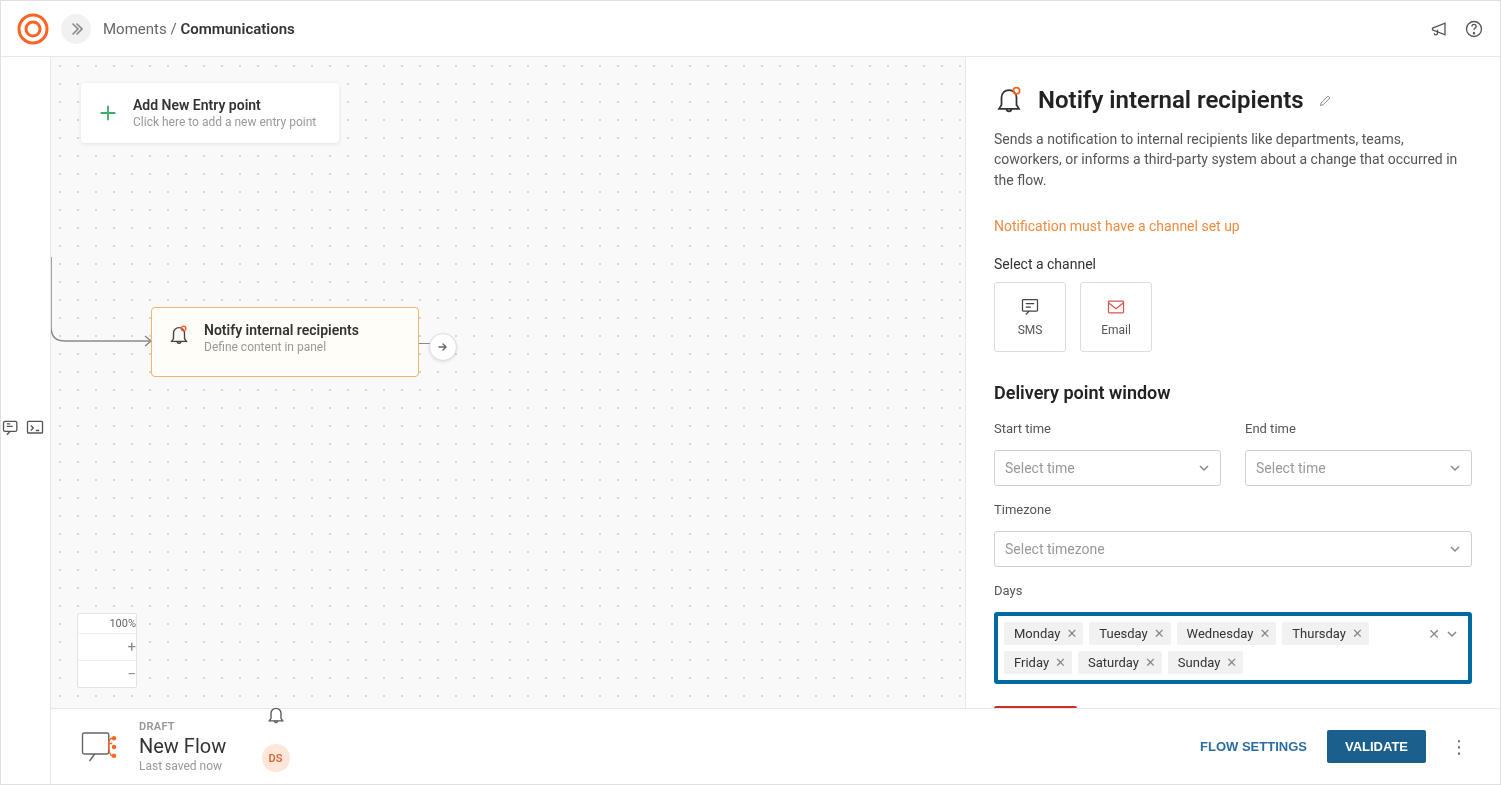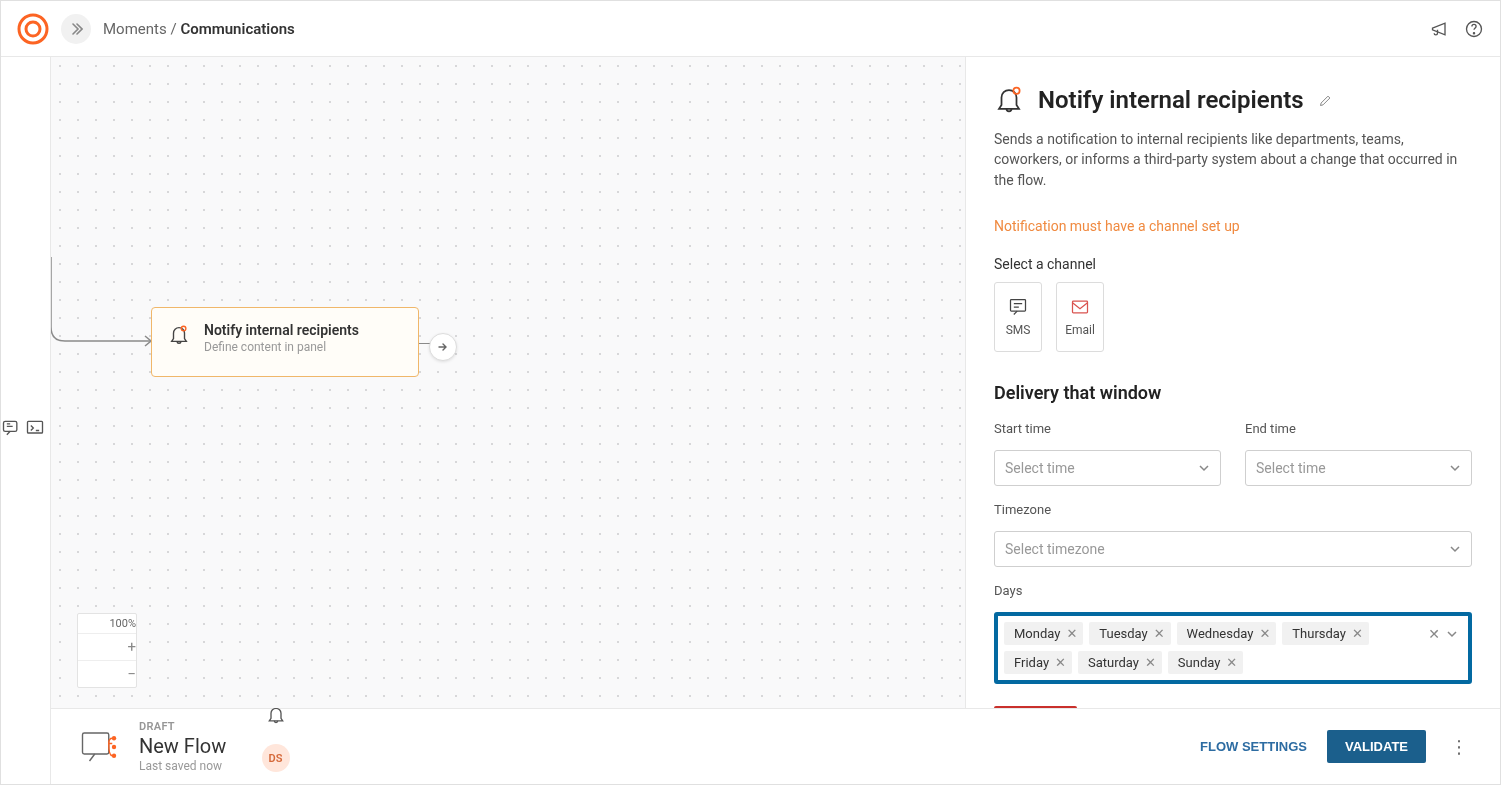--- a/index.html
+++ b/index.html
@@ -51,21 +51,21 @@
 
 .panel { width: 535px; border-left: 1px solid #e8e8e8; background: #fff; padding: 28px 28px 20px 28px; overflow-y: auto; display: flex; flex-direction: column; }
 .panel-header { display: flex; align-items: center; gap: 14px; margin-bottom: 14px; }
 .panel-header h1 { font-size: 24px; font-weight: 600; color: #222; }
 .panel-header .bell-icon { width: 30px; height: 30px; }
 .panel-header .pencil { width: 15px; height: 15px; color: #888; cursor: pointer; }
 .panel-desc { font-size: 14px; color: #555; line-height: 1.45; margin-bottom: 28px; }
 .panel-warn { font-size: 14px; color: #f08a40; margin-bottom: 22px; }
 .panel-label { font-size: 14px; color: #333; margin-bottom: 10px; }
 .channel-row { display: flex; gap: 14px; margin-bottom: 30px; }
-.channel-card { width: 48px; height: 70px; border: 1px solid #dcdcdc; border-radius: 3px; display: flex; flex-direction: column; align-items: center; justify-content: center; gap: 6px; cursor: pointer; }
+.channel-card { width: 72px; height: 70px; border: 1px solid #dcdcdc; border-radius: 3px; display: flex; flex-direction: column; align-items: center; justify-content: center; gap: 6px; cursor: pointer; }
 .channel-card svg { width: 22px; height: 20px; }
 .channel-card span { font-size: 12px; color: #555; }
 
 .panel h2 { font-size: 18px; font-weight: 600; margin-bottom: 18px; color: #222; }
 .field-row { display: flex; gap: 24px; margin-bottom: 16px; }
 .field { flex: 1; display: flex; flex-direction: column; gap: 14px; }
 .field label { font-size: 13px; color: #555; }
 .select { height: 36px; border: 1px solid #cfcfcf; border-radius: 3px; display: flex; align-items: center; padding: 0 10px; justify-content: space-between; cursor: pointer; color: #999; background: #fff; }
 .select .chev { color: #888; }
 .days-select { min-height: 62px; border: 4px solid #0369a1; border-radius: 3px; padding: 6px; display: flex; align-items: flex-start; gap: 6px; position: relative; }
@@ -198,20 +198,29 @@
             </svg>
           <span class="badge">99+</span>
         </div>
         <div class="avatar">DS</div>
       </div>
     </div>
 
     <div class="main">
       <div class="canvas-wrap">
         <div class="canvas">
+          <div class="entry-card">
+            <svg class="plus" viewBox="0 0 24 24" fill="none" stroke="currentColor" stroke-width="2">
+                <path d="M12 4v16M4 12h16"></path>
+              </svg>
+            <div>
+              <div class="title">Add New Entry point</div>
+              <div class="sub">Click here to add a new entry point</div>
+            </div>
+          </div>
 
           <svg class="connector conn1" width="100" height="90">
               <path d="M0 0 v70 q0 14 14 14 h86" fill="none" stroke="#8a8a8a" stroke-width="1.5"></path>
               <path d="M94 79 l6 5 -6 5" fill="none" stroke="#8a8a8a" stroke-width="1.5"></path>
             </svg>
 
           <div class="node-card">
             <svg class="icon" viewBox="0 0 24 24" fill="none" stroke="currentColor" stroke-width="1.5">
                 <path d="M6 16V10a6 6 0 1112 0v6l2 3H4l2-3z"></path>
                 <path d="M10 19a2 2 0 004 0"></path>
@@ -262,21 +271,21 @@
             </div>
             <div class="channel-card">
               <svg viewBox="0 0 24 24" fill="none" stroke="#d9534f" stroke-width="1.5">
                   <rect x="3" y="5" width="18" height="14" rx="1"></rect>
                   <path d="M3 7l9 7 9-7"></path>
                 </svg>
               <span>Email</span>
             </div>
           </div>
 
-          <h2>Delivery that window</h2>
+          <h2>Delivery point window</h2>
           <div class="field-row">
             <div class="field">
               <label>Start time</label>
               <div class="select">
                 <span>Select time</span>
                 <svg class="chev" width="12" height="12" viewBox="0 0 12 12">
                     <path d="M2 4l4 4 4-4" fill="none" stroke="currentColor" stroke-width="1.5"></path>
                   </svg>
               </div>
             </div>

